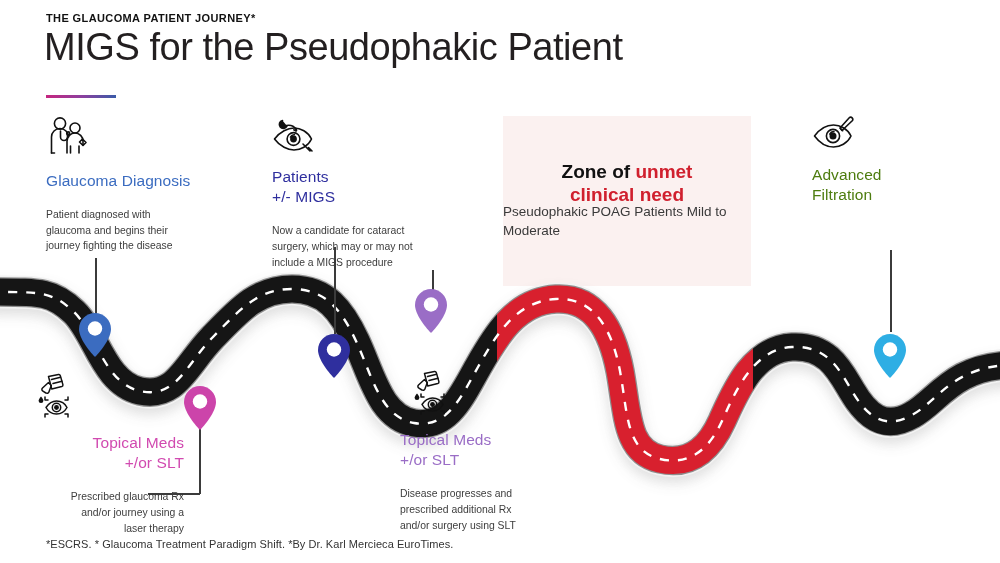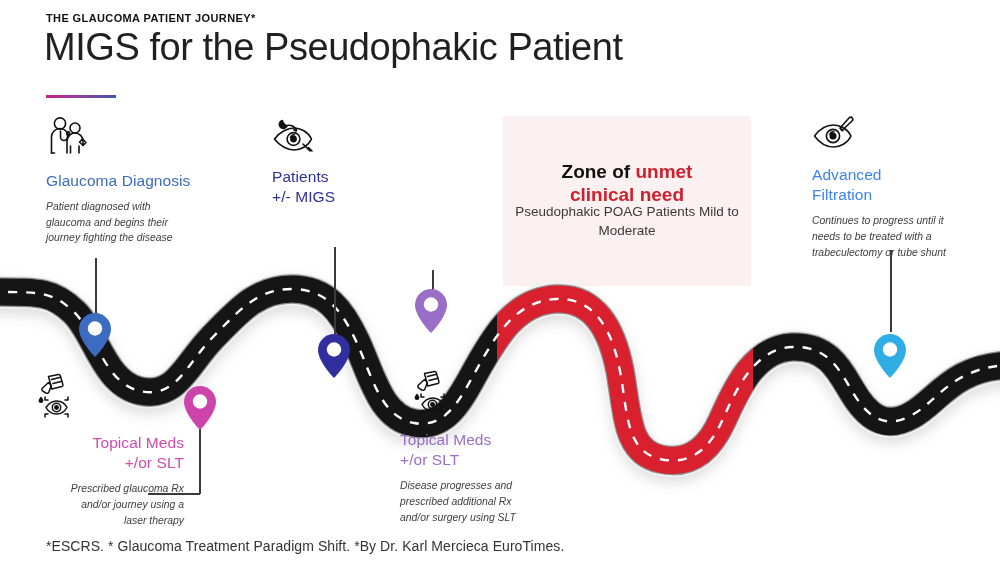--- a/index.html
+++ b/index.html
@@ -36,64 +36,63 @@
     background:#fbf1f0;
   }
   .zone-title {
     position:absolute; left:503px; top:146px; width:248px;
     text-align:center; font-size:19px; font-weight:bold;
     line-height:1.23; color:#111111;margin-top:14px;
   }
   .zone-title .hot { color:#d0202e; }
   .zone-sub {
     position:absolute; left:503px; top:203px; width:248px;
-    text-align:center; font-size:13.5px; line-height:1.38; color:#3a3a3a;
+    font-size:13.5px; line-height:1.38; color:#3a3a3a;
   }
 
   
   .ms { position:absolute; }
   .ms .icon { display:block; margin-bottom:8px; }
   .ms .ms-title {
     font-size:15.5px; line-height:1.3; font-weight:400;
     letter-spacing:.005em; white-space:pre-line;
   }
   .ms .ms-desc {
-    margin-top:8px; font-size:10.4px; line-height:1.5; color:#3d3d3d;
+    margin-top:16px; font-size:10.4px; line-height:1.5; color:#3d3d3d;
     white-space:pre-line;
-    font-style:italic;
   }
   .ms.right .ms-title, .ms.right .ms-desc { text-align:right; }
 
   
   #ms-diagnosis { left:46px;  top:115px; width:190px; }
   #ms-cataract  { left:272px; top:117px; width:170px; }
   #ms-advanced  { left:812px; top:115px; width:170px; }
   #ms-topical1  { left:24px;  top:373px; width:160px; }
   #ms-topical2  { left:400px; top:370px; width:170px; }
 
   #ms-topical1 .icon { margin-left:auto; }
 
   
   .c-blue   { color:#3b6cc0; }
   .c-navy   { color:#2f2f9e; }
-  .c-cyan   { color:#3b82f6; }
+  .c-cyan   { color:#4d7c0f; }
   .c-pink   { color:#d14ab0; }
   .c-purple { color:#9a6dc6; }
 
   
   .conn { position:absolute; background:#3b3b3b; }
 
   
   .pin { position:absolute; width:34px; height:46px; }
   .pin svg { display:block; width:34px; height:46px; }
 
   
   .footnote {
     position:absolute; left:46px; top:538px;
-    font-size:14px; color:#333333; letter-spacing:.005em;
+    font-size:11px; color:#333333; letter-spacing:.005em;
   }
 
   .roadwrap { position:absolute; left:0; top:245px; width:1000px; height:270px; }
 </style>
 </head>
 <body>
 
 <div class="stage">
 
   <div class="eyebrow">THE GLAUCOMA PATIENT JOURNEY*</div>
@@ -215,38 +214,38 @@
         <path d="M24 14 l-2.2 -1.2 M24 14 l0.4 -2.4"></path>
         <path d="M2.5 22 C8 14.5 16 11 22 11 c6.5 0 14 3.5 17.5 11 C36 29.5 28.5 33 22 33 C16 33 8 29.5 2.5 22 z"></path>
         <circle cx="21.5" cy="22" r="6.4"></circle>
         <circle cx="21.5" cy="22" r="2.6" fill="#111"></circle>
         <path d="M18.5 20 a4 4 0 0 1 4-2.2"></path>
         <path d="M31 27 l7 7 M36.5 30.5 l3.5 3.5"></path>
       </svg>
     </span>
     <div class="ms-title c-navy">Patients
 +/- MIGS</div>
+    <div class="ms-desc">Now a candidate for cataract
+surgery, which may or may not
+include a MIGS procedure</div>
   </div>
 
   <div class="ms" id="ms-advanced">
     <span class="icon">
       <svg width="42" height="38" viewBox="0 0 42 38" fill="none" stroke="#111" stroke-width="1.6" stroke-linecap="round" stroke-linejoin="round">
         <path d="M2.5 21 C8 13.5 15.5 10 21.5 10 c6.5 0 14 3.5 17.5 11 C35.5 28.5 28 32 21.5 32 C15.5 32 8 28.5 2.5 21 z"></path>
         <circle cx="21" cy="21" r="6.6"></circle>
         <circle cx="21" cy="21" r="2.7" fill="#111"></circle>
         <path d="M17.8 19 a4.2 4.2 0 0 1 4.2-2.3"></path>
         <path d="M28 13 L37.5 2.5 a2.2 2.2 0 0 1 3 3 L30 15.5 z"></path>
         <path d="M28.5 13.5 l2.2 2.2"></path>
       </svg>
     </span>
     <div class="ms-title c-cyan">Advanced
 Filtration</div>
-    <div class="ms-desc">Continues to progress until it
-needs to be treated with a
-trabeculectomy or tube shunt</div>
   </div>
 
   <div class="ms right" id="ms-topical1">
     <span class="icon">
       <svg width="62" height="48" viewBox="0 0 62 48" fill="none" stroke="#111" stroke-width="1.5" stroke-linecap="round" stroke-linejoin="round">
         <path d="M24.5 3.5 L34.5 1.5 a1.6 1.6 0 0 1 1.8 1.1 l2.6 9 a1.6 1.6 0 0 1-1.1 1.9 l-10 2.6 z"></path>
         <path d="M27.5 6.5 l9 -2.3 M29 10.5 l9 -2.3"></path>
         <path d="M24.5 9.5 l-6 5.5 a2 2 0 0 0 0.4 3.2 l3 1.8 a2 2 0 0 0 3-1 l2.4-6.4 z"></path>
         <path d="M17 23.5 c-1.6 2 -2.4 3.2 -2.4 4.2 a2.4 2.4 0 0 0 4.8 0 c0-1 -0.8-2.2 -2.4-4.2 z" fill="#111" stroke="none"></path>
         <path d="M24 27 h-3 v-3 M41 27 h3 v-3 M24 41 h-3 v3 M41 41 h3 v3"></path>

